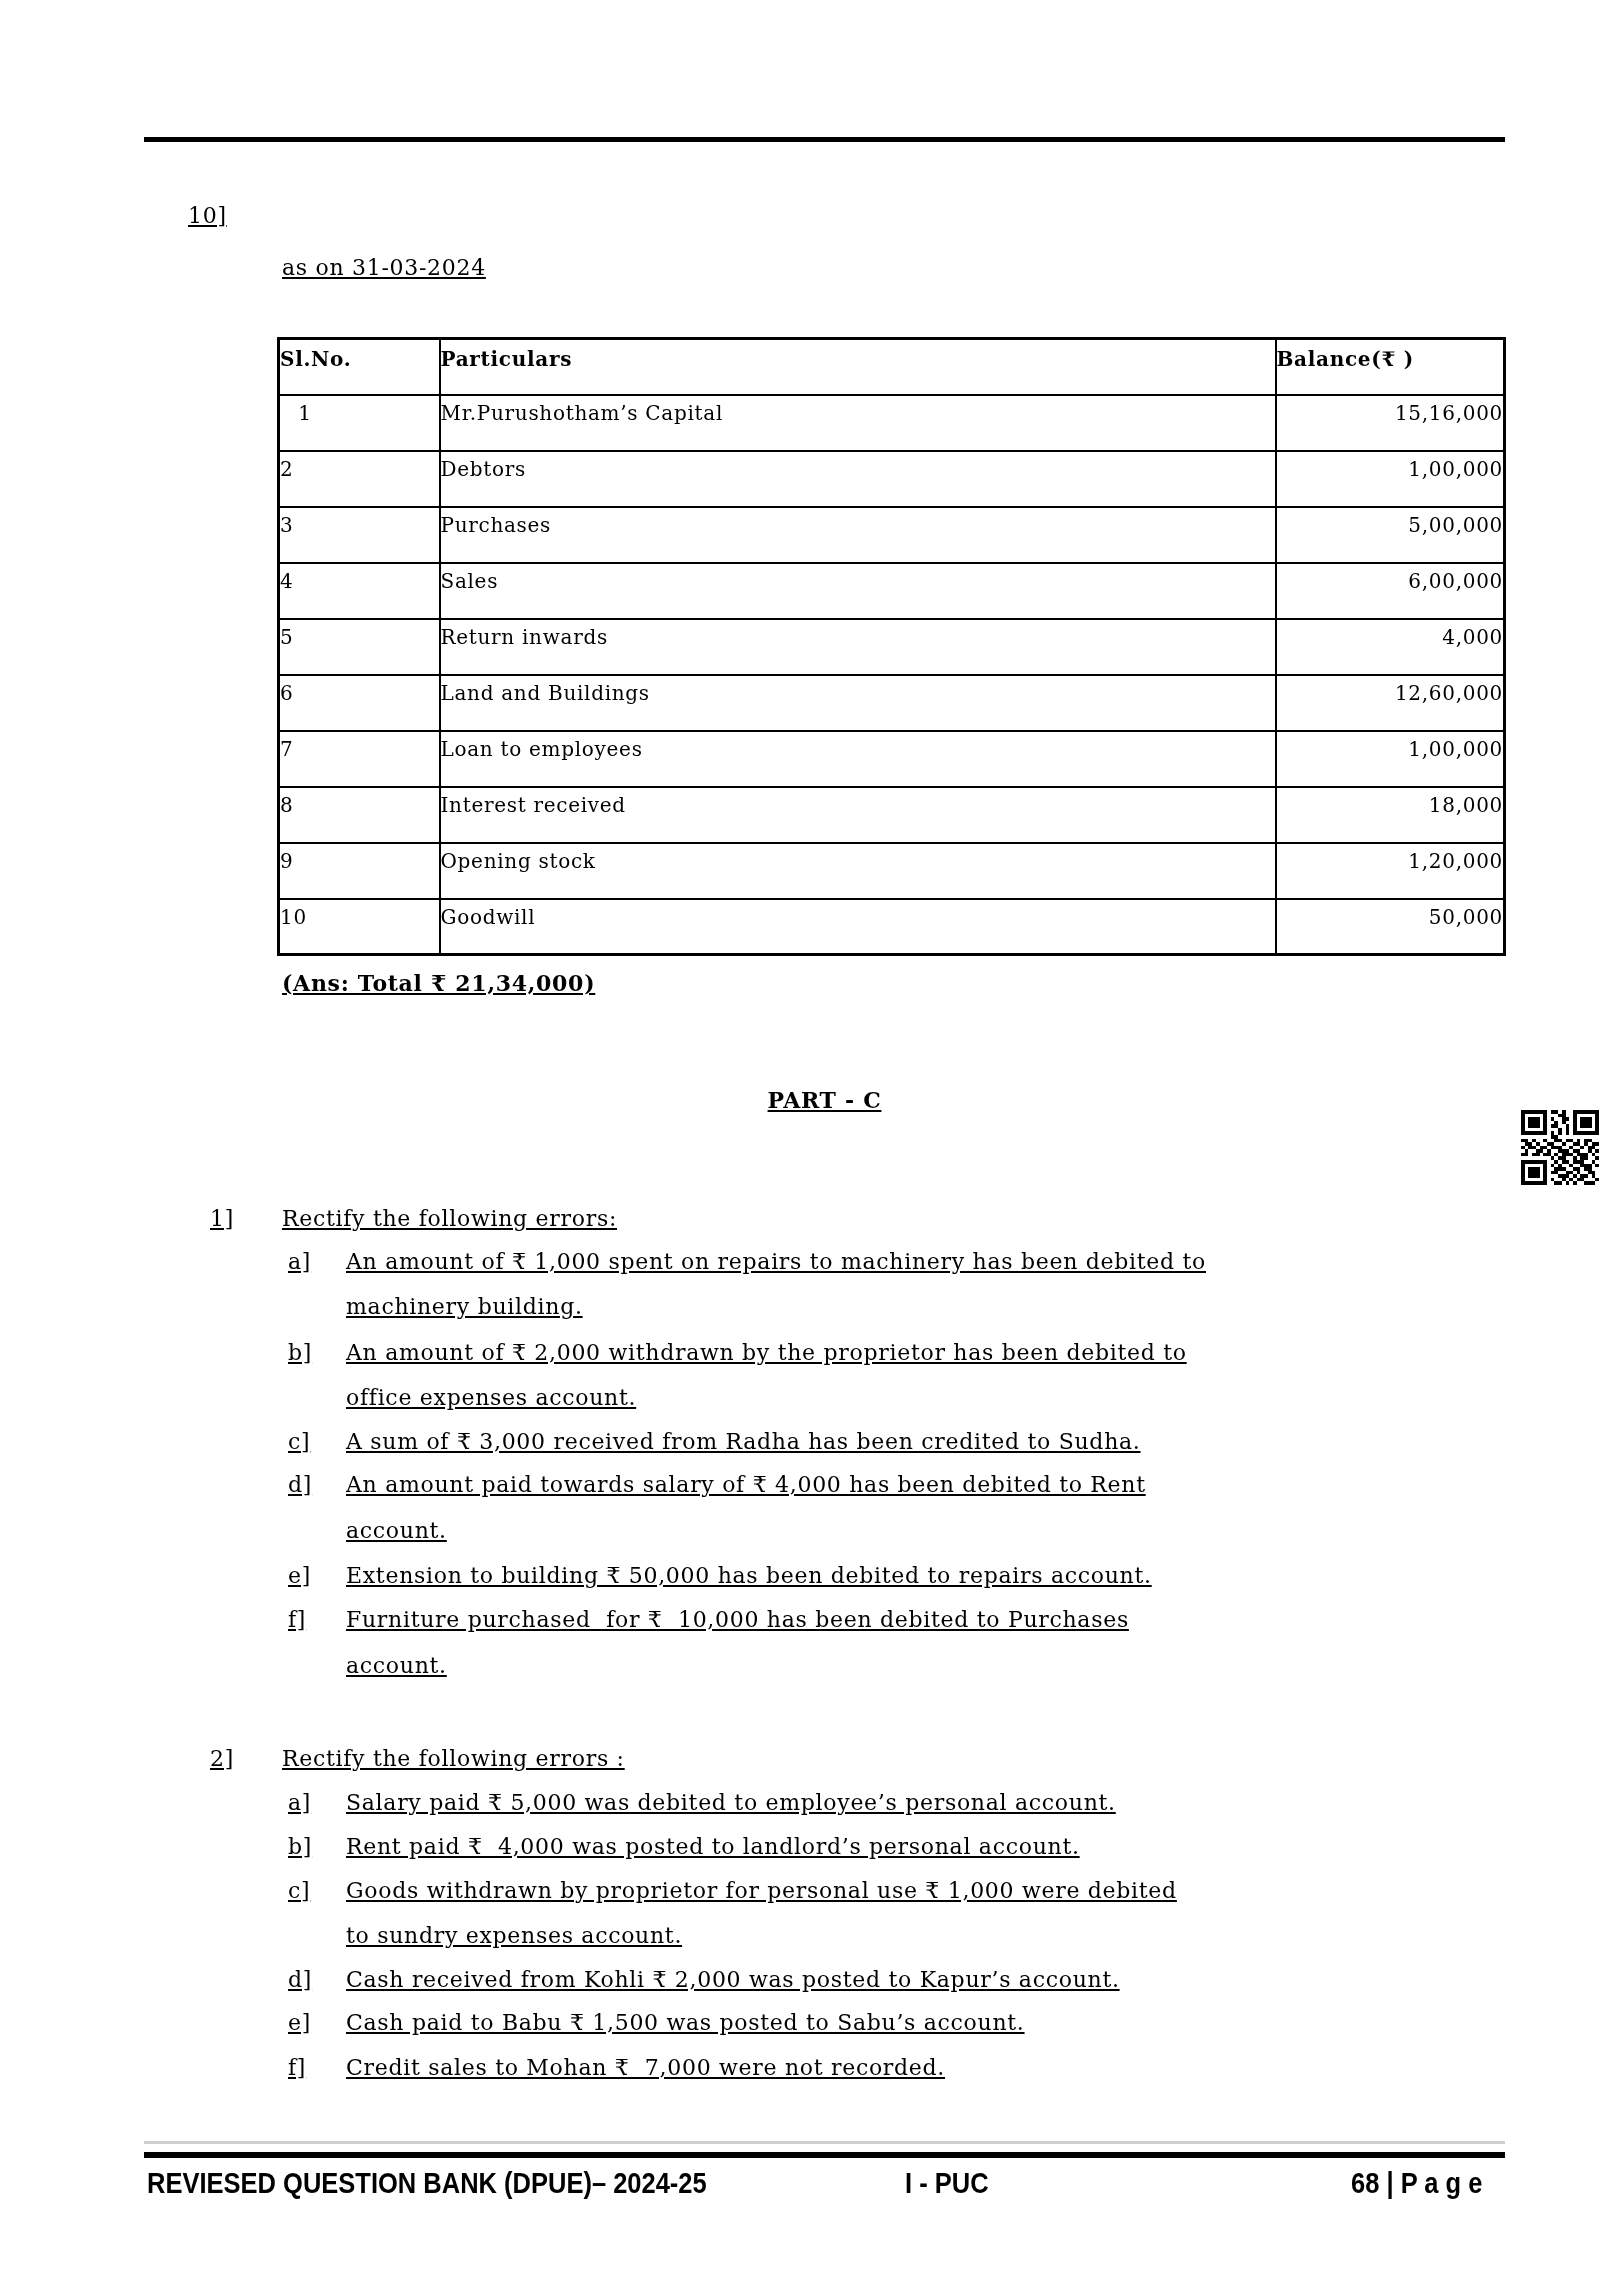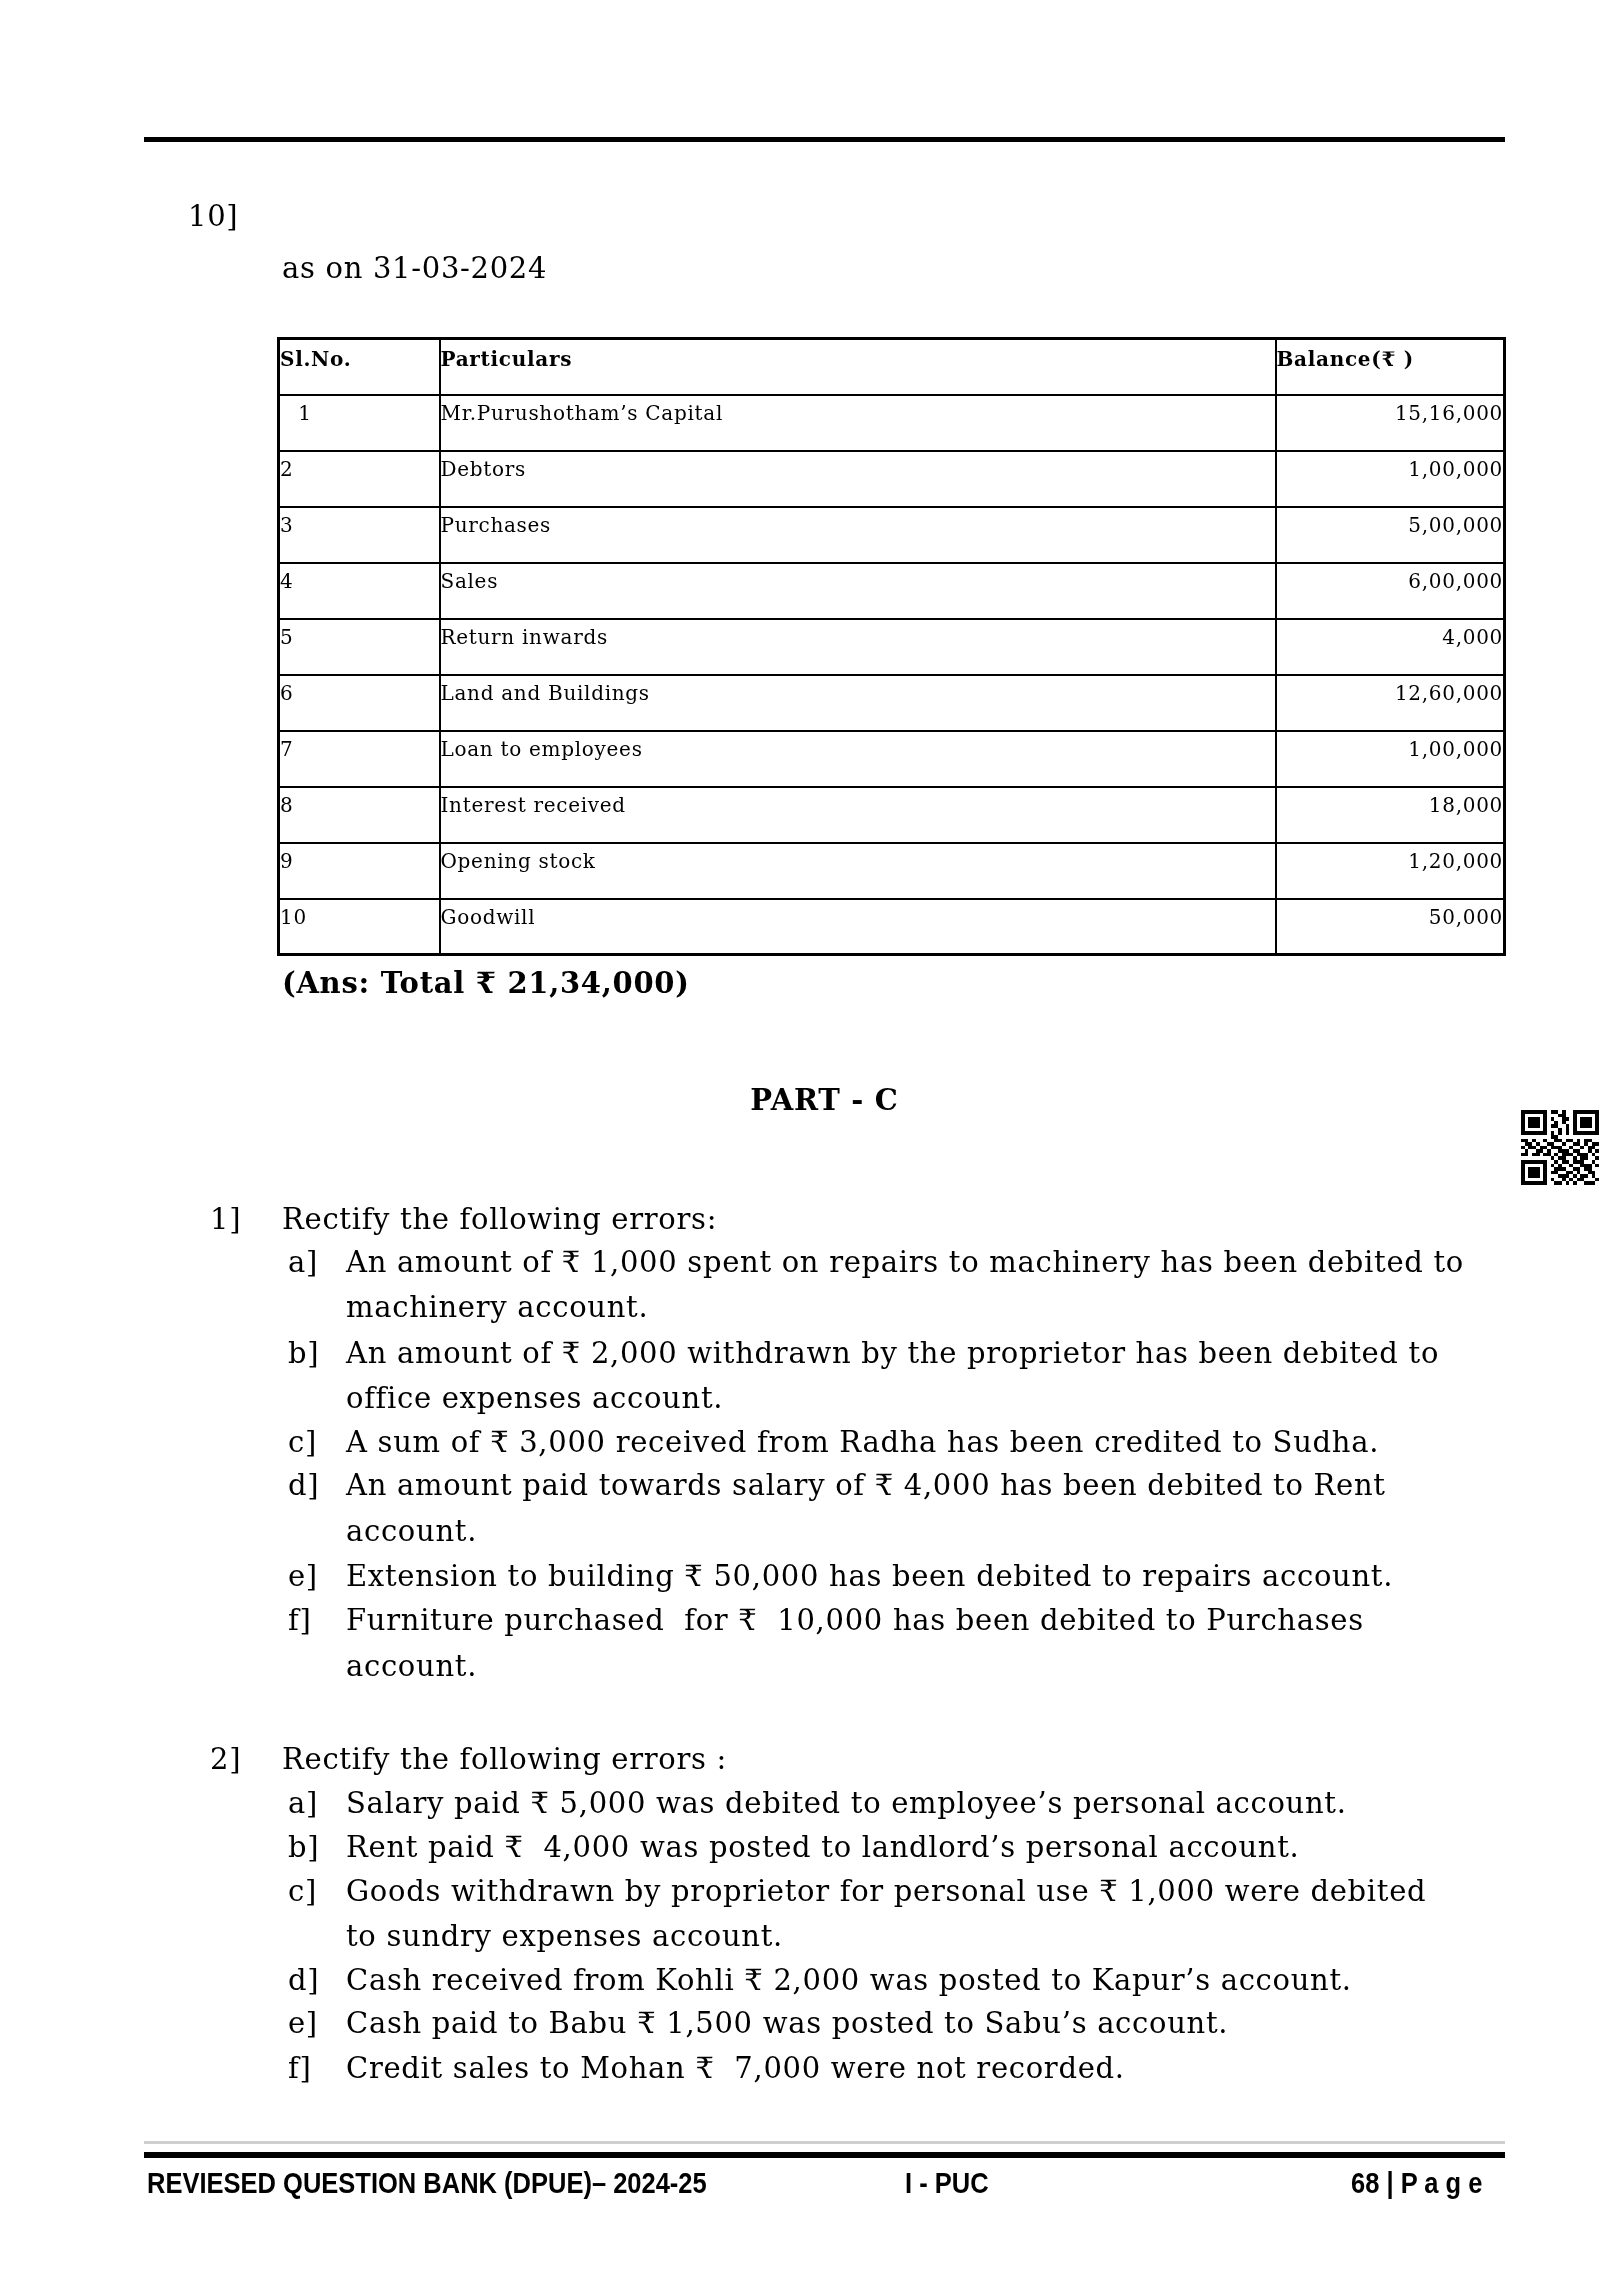--- a/index.html
+++ b/index.html
@@ -10,23 +10,24 @@
     background: #ffffff;
     font-family: "DejaVu Serif", "DejaVu Sans", serif;
     color: #000000;
     overflow: hidden;
   }
   .rule { position: absolute; background: #000000; }
   .shadow-rule { position: absolute; background: #cfcfcf; }
   .line {
     position: absolute;
     white-space: pre;
-    font-size: 29px;
+    font-size: 22px;
     line-height: 34px;
     letter-spacing: 0.7px;
+    text-decoration: underline;
   }
   .bold { font-weight: bold; }
   .centered { text-align: center; }
 
   table.tb {
     position: absolute;
     left: 277px;
     top: 337px;
     width: 1226px;
     border-collapse: collapse;
@@ -595,21 +596,21 @@
       <div class="m"></div>
       <div class="m"></div>
       <div></div>
     </div>
 
   <div class="line" style="left:210px; top:1202px;">1]</div>
   <div class="line" style="left:282px; top:1202px;">Rectify the following errors:</div>
 
   <div class="line" style="left:288px; top:1245px;">a]</div>
   <div class="line" style="left:346px; top:1245px;">An amount of ₹ 1,000 spent on repairs to machinery has been debited to</div>
-  <div class="line" style="left:346px; top:1290px;">machinery account.</div>
+  <div class="line" style="left:346px; top:1290px;">machinery building.</div>
 
   <div class="line" style="left:288px; top:1336px;">b]</div>
   <div class="line" style="left:346px; top:1336px;">An amount of ₹ 2,000 withdrawn by the proprietor has been debited to</div>
   <div class="line" style="left:346px; top:1381px;">office expenses account.</div>
 
   <div class="line" style="left:288px; top:1425px;">c]</div>
   <div class="line" style="left:346px; top:1425px;">A sum of ₹ 3,000 received from Radha has been credited to Sudha.</div>
 
   <div class="line" style="left:288px; top:1468px;">d]</div>
   <div class="line" style="left:346px; top:1468px;">An amount paid towards salary of ₹ 4,000 has been debited to Rent</div>

